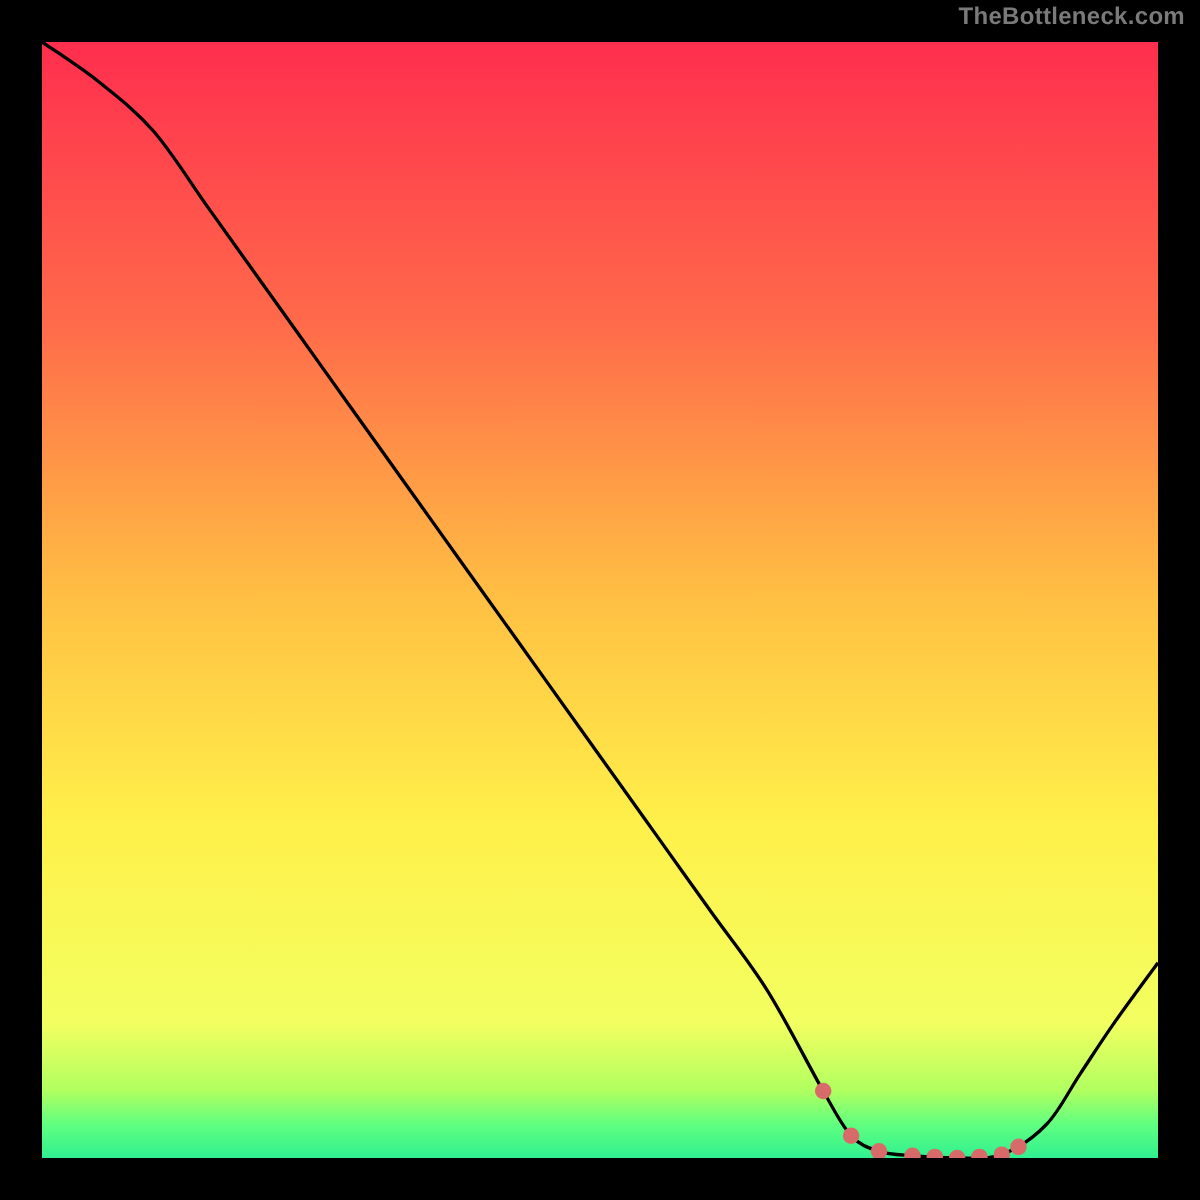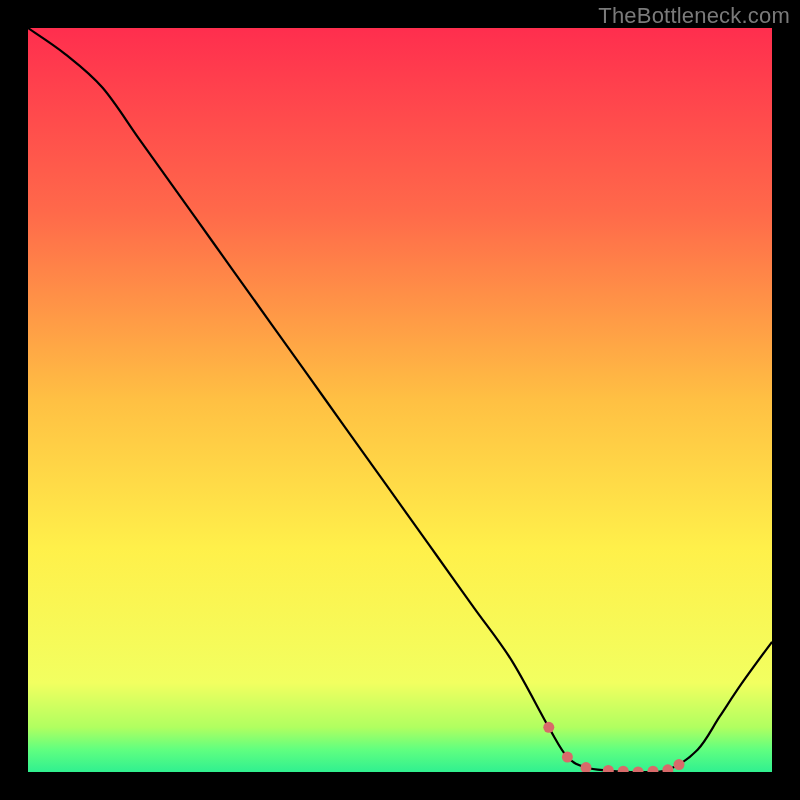--- a/index.html
+++ b/index.html
@@ -15,22 +15,22 @@
     position: relative;
     width: 800px;
     height: 800px;
     overflow: hidden;
   }
   .watermark {
     position: absolute;
     top: 3px;
     right: 10px;
     color: #7a7a7a;
-    font-size: 22px;
-    font-weight: 400;
+    font-size: 16px;
+    font-weight: 700;
     letter-spacing: 0.2px;
     z-index: 5;
   }
   .plot-wrap {
     position: absolute;
     
     left: 28px;
     top: 28px;
     width: 744px;
     height: 744px;

